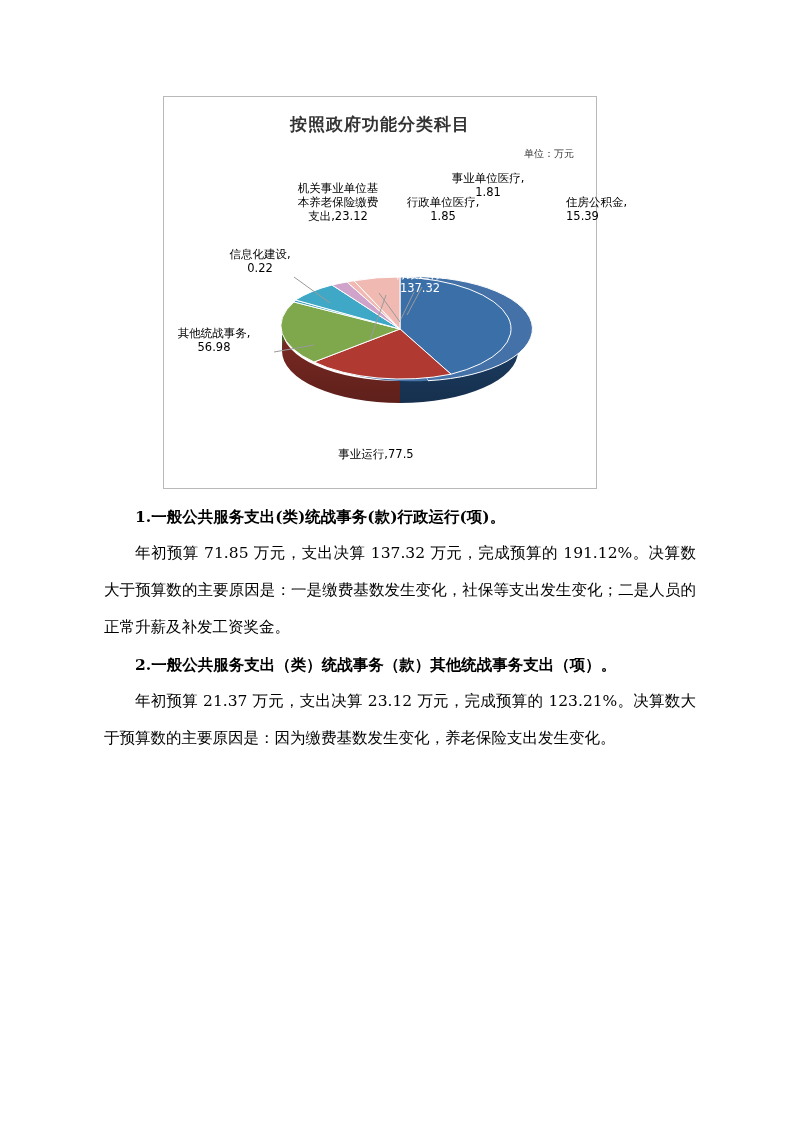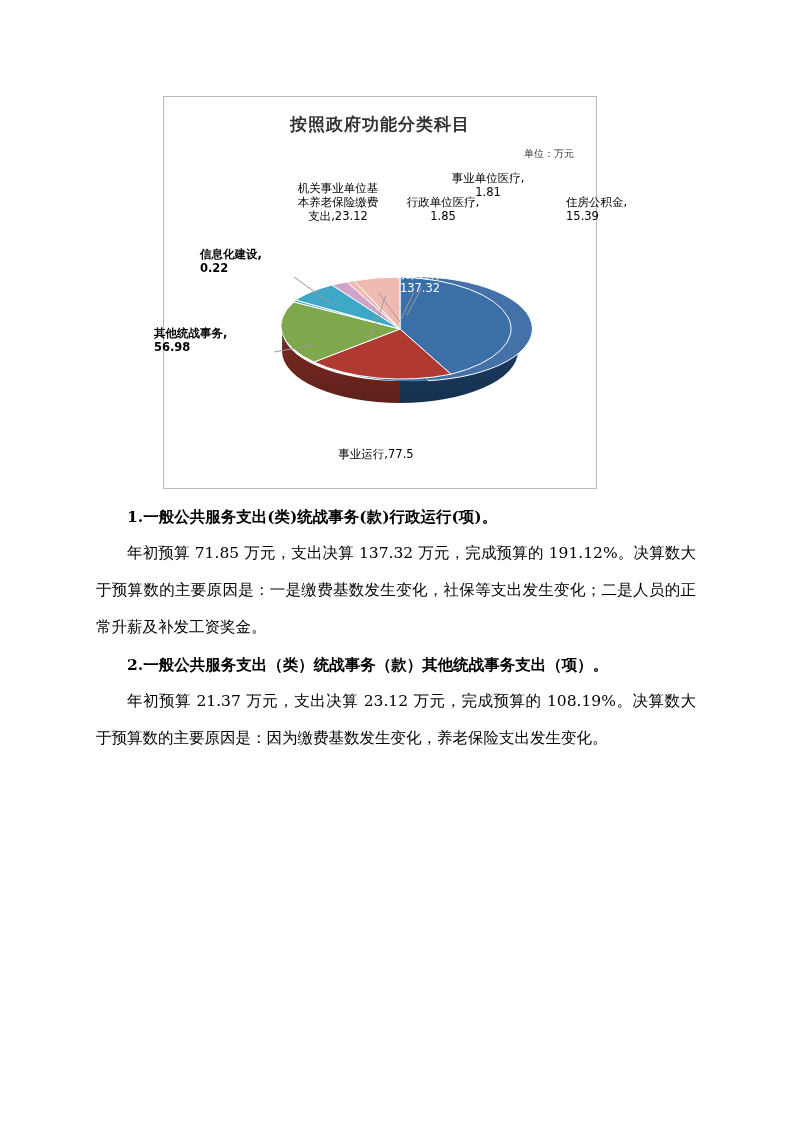--- a/index.html
+++ b/index.html
@@ -62,31 +62,31 @@
   }
   .lbl {
     position: absolute;
     font-size: 11.5px;
     line-height: 14px;
     color: #000000;
     white-space: pre-line;
   }
   .lbl-white { color: #ffffff; }
   .lbl-c { text-align: center; }
-  .lbl-r { text-align: left; font-weight: bold; }
+  .lbl-r { text-align: center; }
 
   
   .body-text {
     position: absolute;
     left: 96px;
     top: 498px;
     width: 600px;
   }
   p.para {
-    margin: 0 0 0 0;
+    margin: 0 0 0 8px;
     font-family: "DejaVu Serif", "Liberation Serif", serif;
     font-size: 15.5px;
     line-height: 37px;
     text-align: justify;
     text-justify: inter-ideograph;
     color: #000000;
   }
   p.head {
     font-weight: bold;
     text-indent: 2em;
@@ -171,17 +171,17 @@
     <div class="lbl lbl-c" style="left:132px; top:350px; width:160px;">事业运行,77.5</div>
   </div>
 
   <div class="body-text">
 
     <p class="para head">1.一般公共服务支出(类)统战事务(款)行政运行(项)。</p>
     <p class="para ind">年初预算 71.85 万元，支出决算 137.32 万元，完成预算的 191.12%。决算数大于预算数的主要原因是：一是缴费基数发生变化，社保等支出发生变化；二是人员的正常升薪及补发工资奖金。</p>
 
     <p class="para head">2.一般公共服务支出（类）统战事务（款）其他统战事务支出（项）。</p>
 
-    <p class="para ind">年初预算 21.37 万元，支出决算 23.12 万元，完成预算的 108.19%。决算数大于预算数的主要原因是：因为缴费基数发生变化，养老保险支出发生变化。</p>
+    <p class="para ind">年初预算 21.37 万元，支出决算 23.12 万元，完成预算的 123.21%。决算数大于预算数的主要原因是：因为缴费基数发生变化，养老保险支出发生变化。</p>
 
   </div>
 
 </div>
 
 </body></html>

